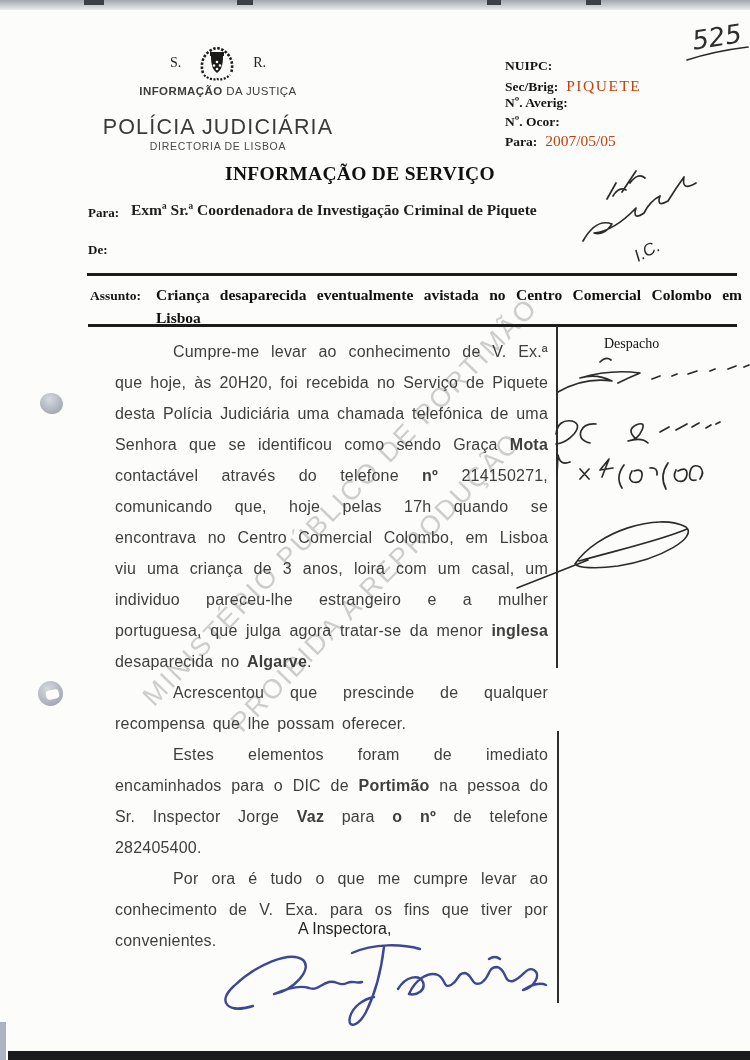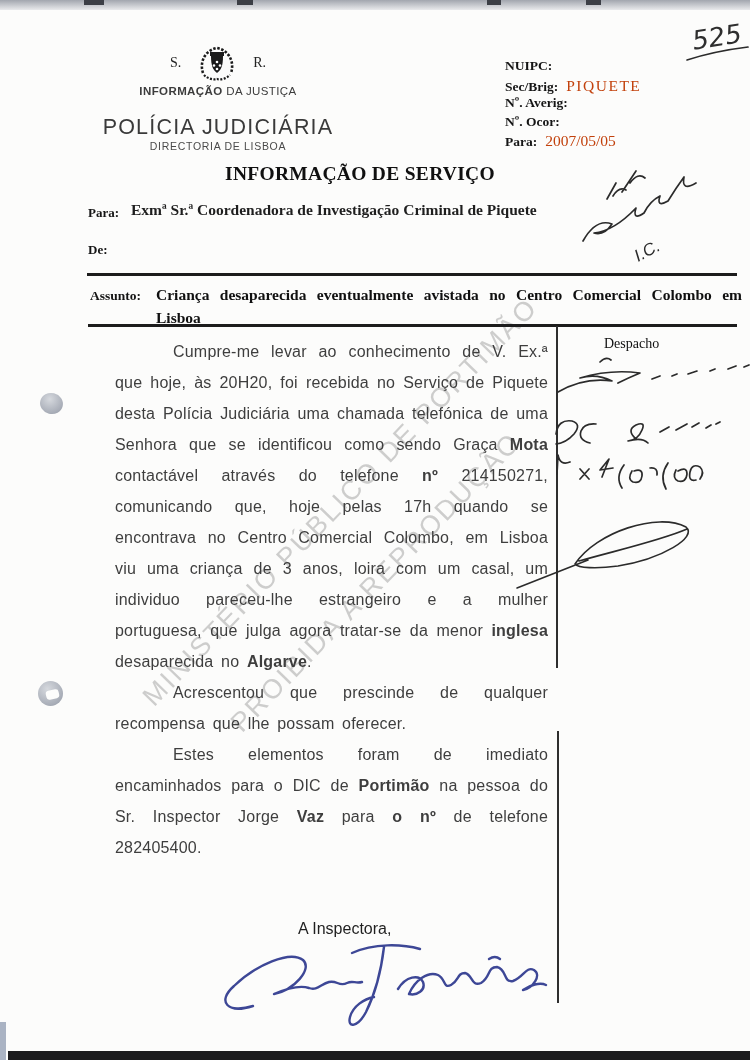--- a/index.html
+++ b/index.html
@@ -166,20 +166,21 @@
   <div class="rule rule2"></div>
 
   <div class="vline vline-a"></div>
   <div class="vline vline-b"></div>
   <div class="despacho">Despacho</div>
 
   <div class="body-block">
     <p><span>Cumpre-me levar ao conhecimento de V. Ex.ª que hoje, às 20H20, foi recebida no Serviço de Piquete desta Polícia Judiciária uma chamada telefónica de uma Senhora que se identificou como sendo Graça </span><span class="b">Mota</span><span> contactável através do telefone </span><span class="b">nº</span><span> 214150271, comunicando que, hoje pelas 17h quando se encontrava no Centro Comercial Colombo, em Lisboa viu uma criança de 3 anos, loira com um casal, um individuo pareceu-lhe estrangeiro e a mulher portuguesa, que julga agora tratar-se da menor </span><span class="b">inglesa</span><span> desaparecida no </span><span class="b">Algarve</span><span>.</span></p>
     <p><span>Acrescentou que prescinde de qualquer recompensa que lhe possam oferecer.</span></p>
     <p><span>Estes elementos foram de imediato encaminhados para o DIC de </span><span class="b">Portimão</span><span> na pessoa do Sr. Inspector Jorge </span><span class="b">Vaz</span><span> para </span><span class="b">o nº</span><span> de telefone 282405400.</span></p>
+    <p><span>Por ora é tudo o que me cumpre levar ao conhecimento de V. Exa. para os fins que tiver por convenientes.</span></p>
   </div>
 
   <div class="closing">A Inspectora,</div>
 
   <svg class="overlay" width="750" height="1060" viewBox="0 0 750 1060">
 
     <path class="ink" d="M687,60 Q715,51 748,47"></path>
 
     <g>
       <path class="ink" d="M607,199 L616,183 M613,196 Q619,186 626,190 M622,192 L636,171 M630,183 Q638,172 645,178"></path>

